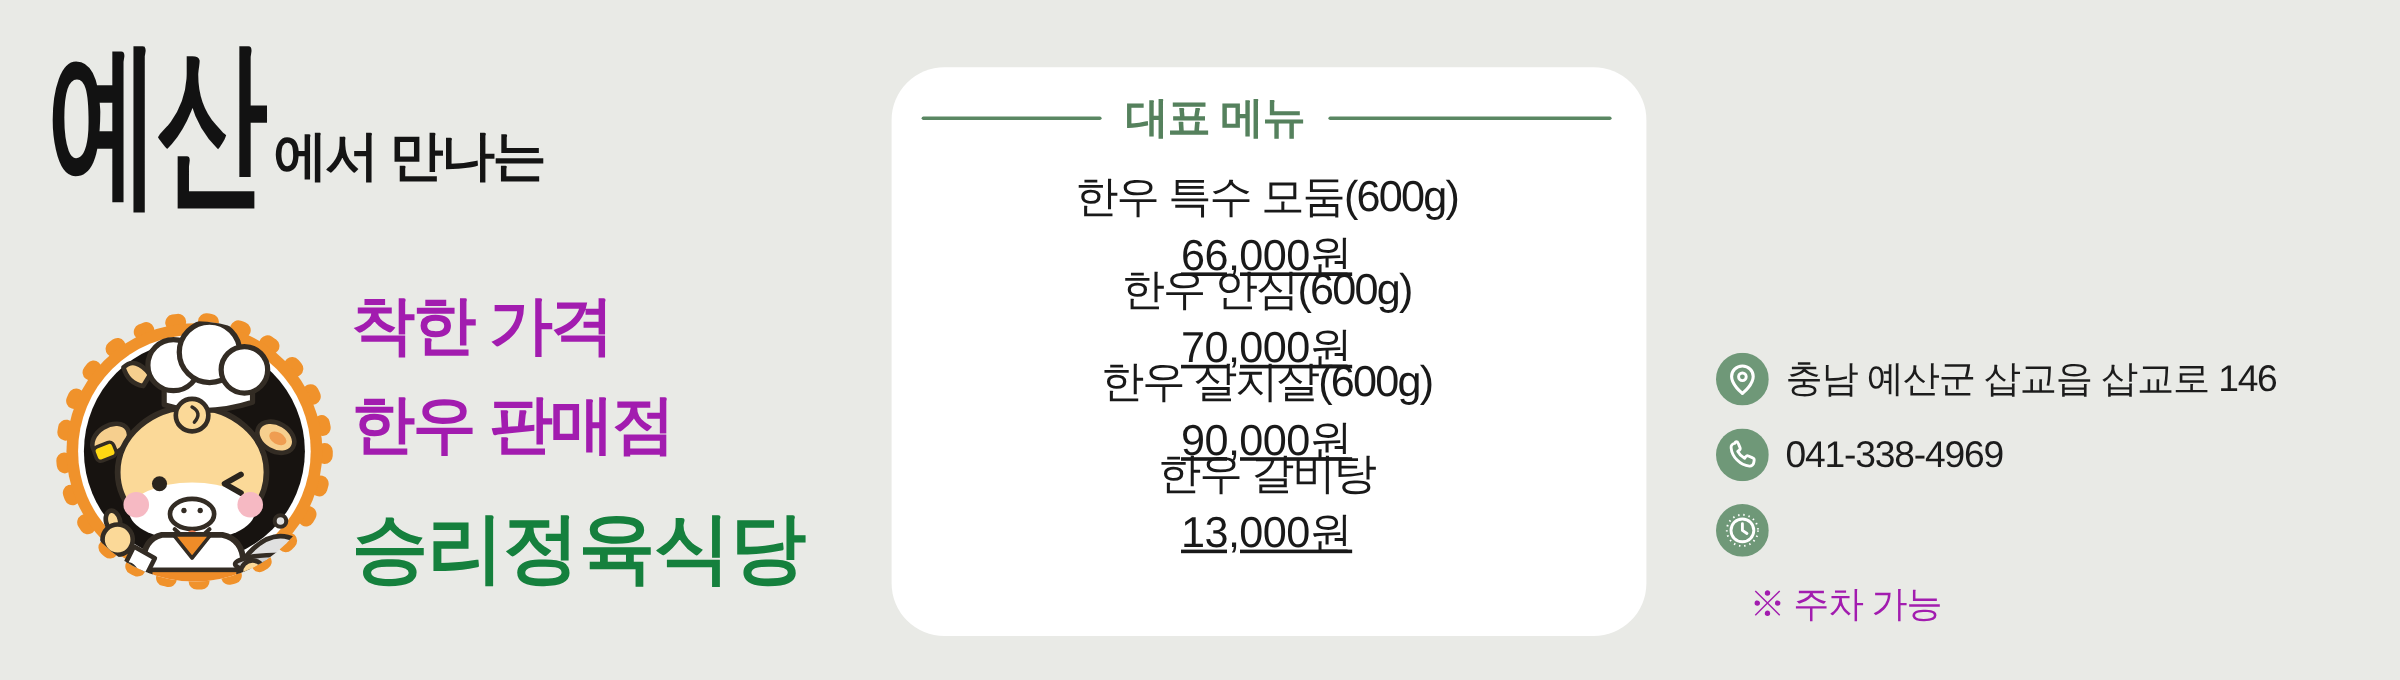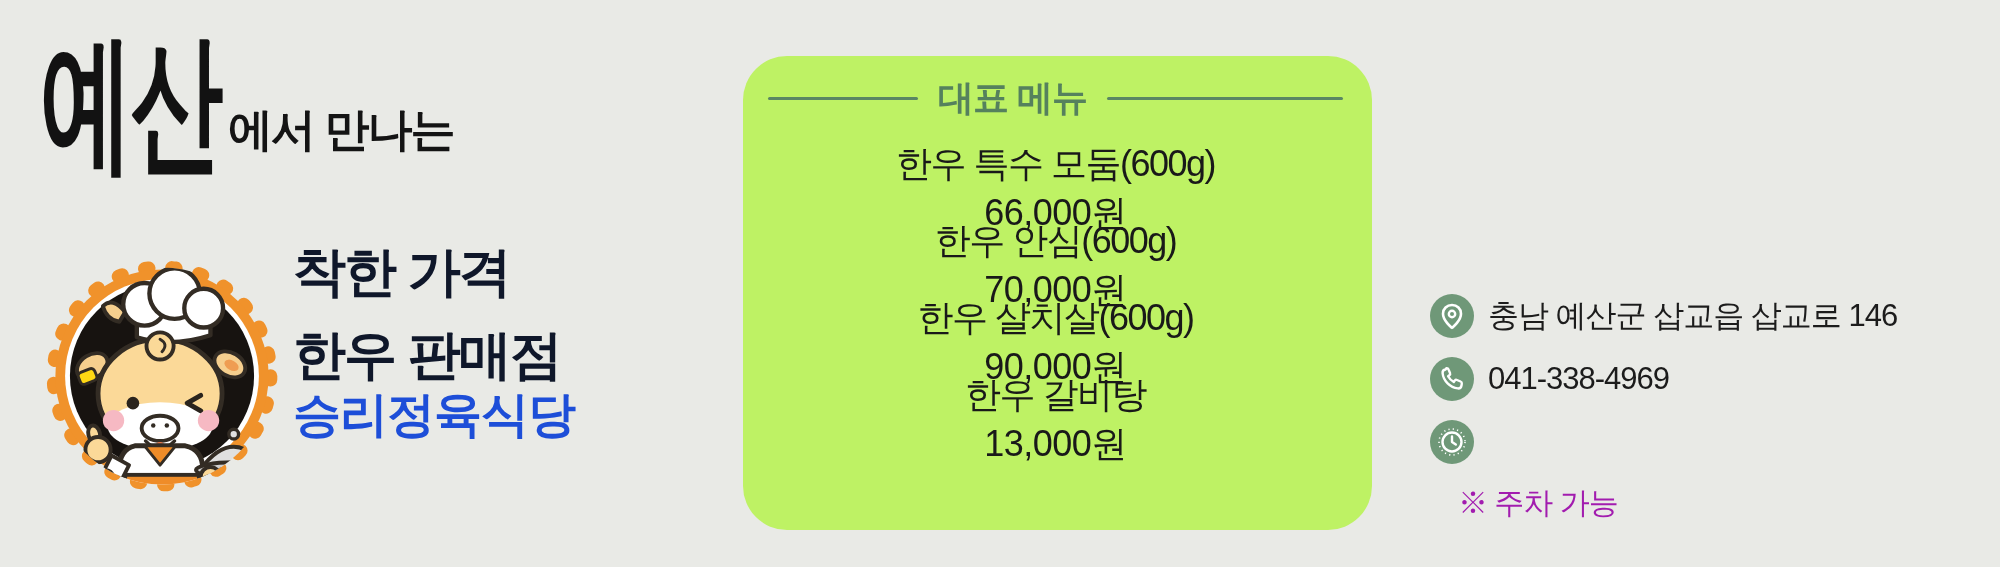--- a/index.html
+++ b/index.html
@@ -27,50 +27,50 @@
     color:#141414; white-space:nowrap;
   }
 
   
   .badge { position:absolute; left:36px; top:250px; width:252px; height:252px; }
 
   
   .brand { position:absolute; left:293px; top:244px; }
   .brand-line {
     font-size:53px; font-weight:800; letter-spacing:-2px;
-    line-height:1.06; color:#0f172a; white-space:nowrap;
+    line-height:1.06; color:#a21caf; white-space:nowrap;
   }
   .brand-line + .brand-line { margin-top:27px; }
   .store-name {
-    font-size:48px; font-weight:800;
-    letter-spacing:-1px; color:#1d4ed8; white-space:nowrap;
+    margin-top:30px; font-size:64px; font-weight:800;
+    letter-spacing:-1px; color:#15803d; white-space:nowrap;
   }
 
   
   .menu-card {
     position:absolute; left:743px; top:56px;
     width:629px; height:474px; box-sizing:border-box;
-    background:#bef264; border-radius:44px;
+    background:#ffffff; border-radius:44px;
     padding:24px 29px 0 25px;
     text-align:right;
   }
   .menu-header { display:flex; align-items:center; gap:20px; height:36px; }
   .hline { height:3px; background:#5a8763; border-radius:2px; }
   .hline-left { width:150px; }
   .hline-right { flex:1; }
   .menu-title {
     font-size:36px; font-weight:900; letter-spacing:-1px;
     color:#55815d; white-space:nowrap;
   }
   .menu-list { margin-top:24px; }
   .menu-row {
     height:77px; display:flex; justify-content:space-between; align-items:center;flex-direction:column;
   }
   .menu-name { font-size:36px; font-weight:500; letter-spacing:-1.5px; color:#191919; }
-  .menu-price { font-size:36px; font-weight:500; letter-spacing:-0.5px; color:#191919; }
+  .menu-price { font-size:36px; font-weight:500; letter-spacing:-0.5px; color:#191919;text-decoration:underline; }
 
   
   .contact { position:absolute; left:1430px; top:294px; width:560px; }
   .contact-row { display:flex; align-items:center; gap:14px; height:44px; margin-bottom:19px; }
   .cicon { width:44px; height:44px; flex:0 0 44px; color:#6f9878; }
   .contact-text { font-size:31px; font-weight:500; letter-spacing:-1px; color:#1c1c1c; white-space:nowrap; }
   .contact-note {
     margin:8px 0 0 28px; font-size:30px; font-weight:500;
     letter-spacing:-1px; color:#a21caf; white-space:nowrap;
   }

